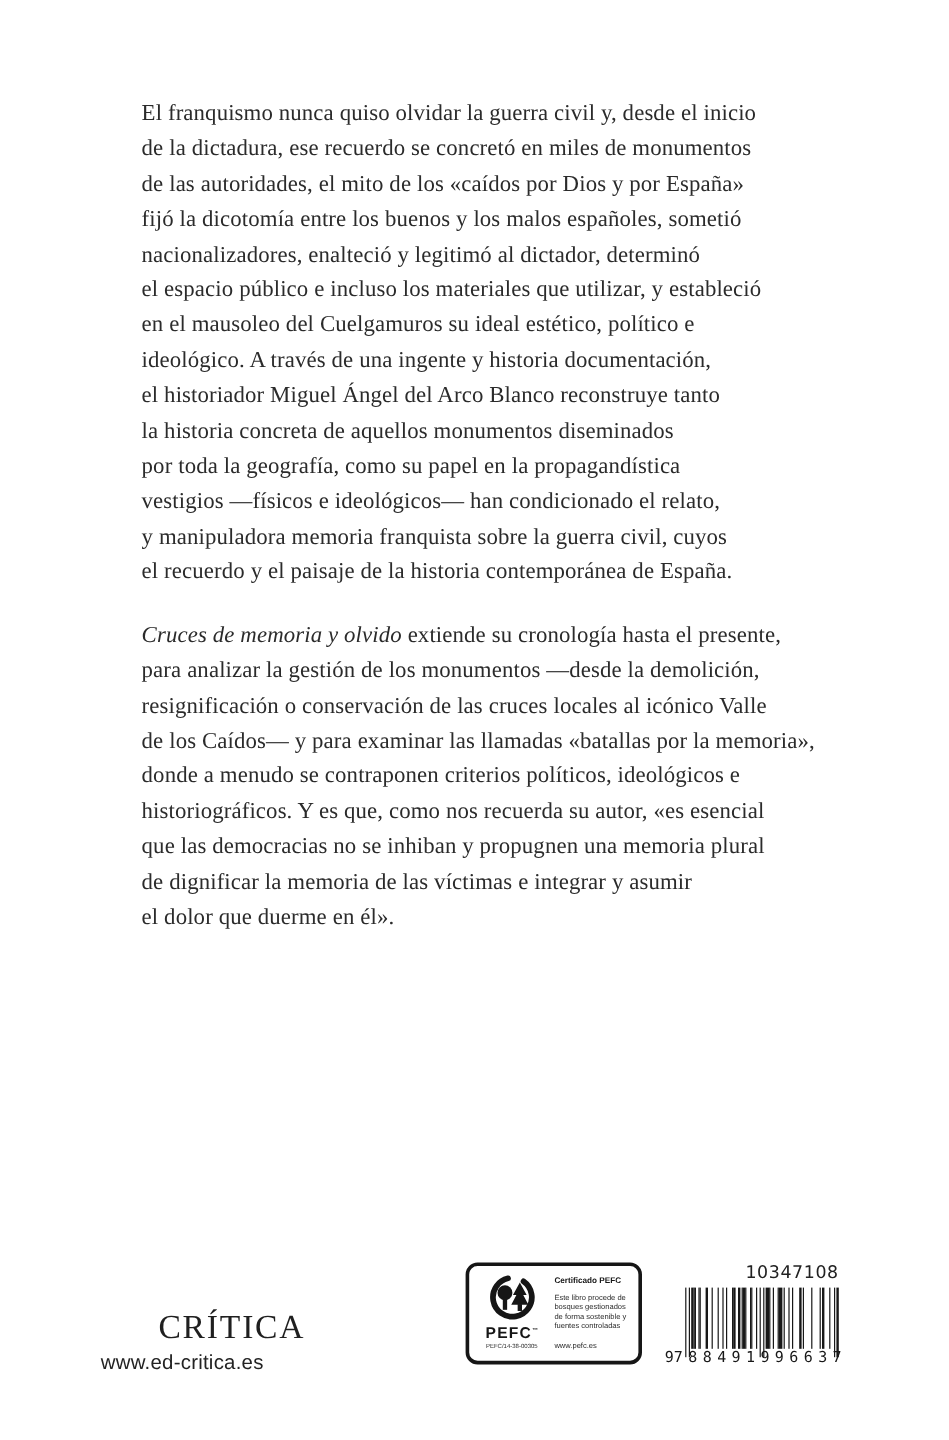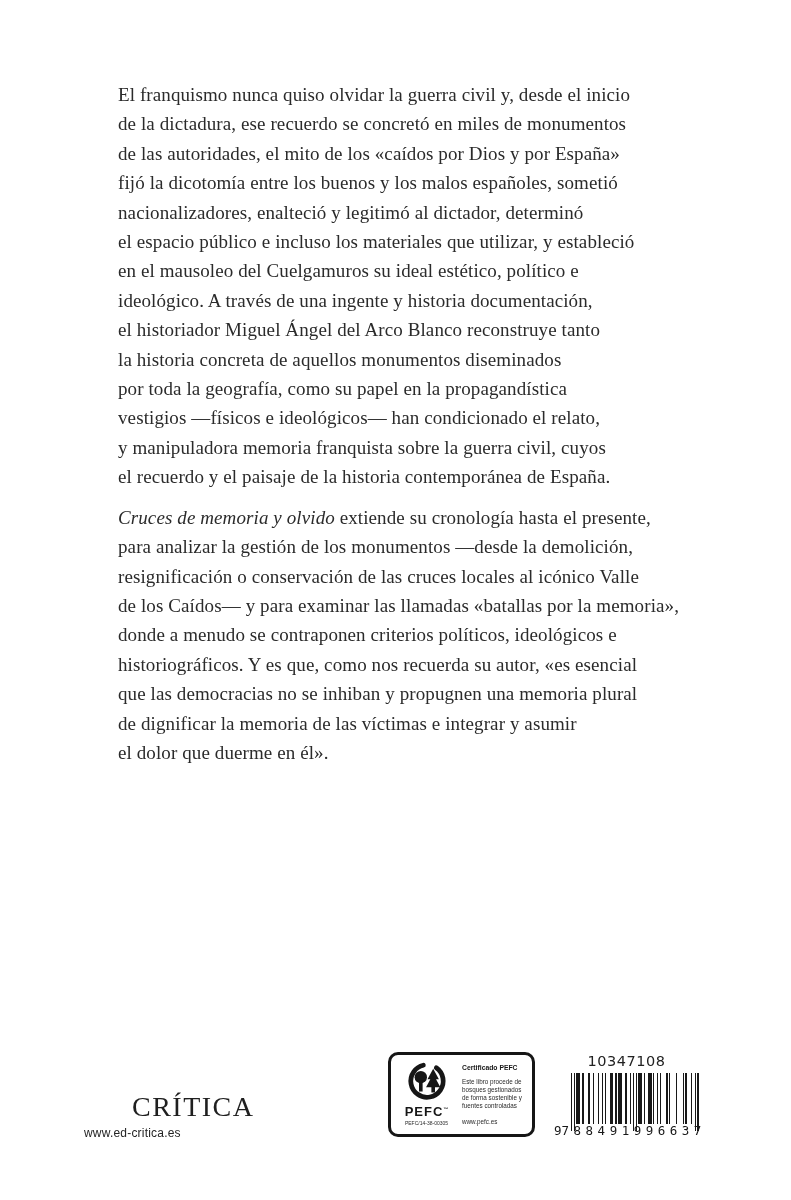--- a/index.html
+++ b/index.html
@@ -16,36 +16,36 @@
   
   .text-block {
     position: absolute;
     left: 118px; top: 80px;
     width: 600px;
     font-size: 19px;
     line-height: 29.4px;
     letter-spacing: 0.1px;
   }
   .text-block .line { white-space: nowrap; }
-  .para2 { margin-top: 11px; }
+  .para2 { margin-top: 23px; }
   .italic { font-style: italic; }
 
   
   .publisher { position: absolute; left: 84px; top: 1091px; }
   .publisher-logo {
     font-family: "Liberation Serif", serif;
     font-size: 28px;
     letter-spacing: 1.5px;
     color: #1f1f1f;
     font-weight: 500;
     margin-left: 48px;
   }
   .publisher-site {
     font-family: "Liberation Sans", "DejaVu Sans", sans-serif;
-    font-size: 12px;
+    font-size: 17px;
     color: #232323;
     margin-top: 3px;
     letter-spacing: 0.2px;
   }
 
   
   .pefc {
     position: absolute;
     left: 388px; top: 1052px;
     width: 147px; height: 85px;
@@ -84,21 +84,21 @@
   .pefc-site { font-size: 6.3px; margin-top: 8px; }
 
   
   .barcode-block {
     position: absolute;
     left: 554px; top: 1053px;
     width: 146px;
     font-family: "DejaVu Sans", "Liberation Sans", sans-serif;
   }
   .barcode-top {
-    text-align: center;
+    text-align: right;
     font-size: 14.5px;
     color: #222;
     letter-spacing: 0.5px;
     margin-bottom: 4px;
     padding-right: 1px;
   }
   .barcode-bars {
     margin-left: 17px;
     display: flex;
     height: 58px;

